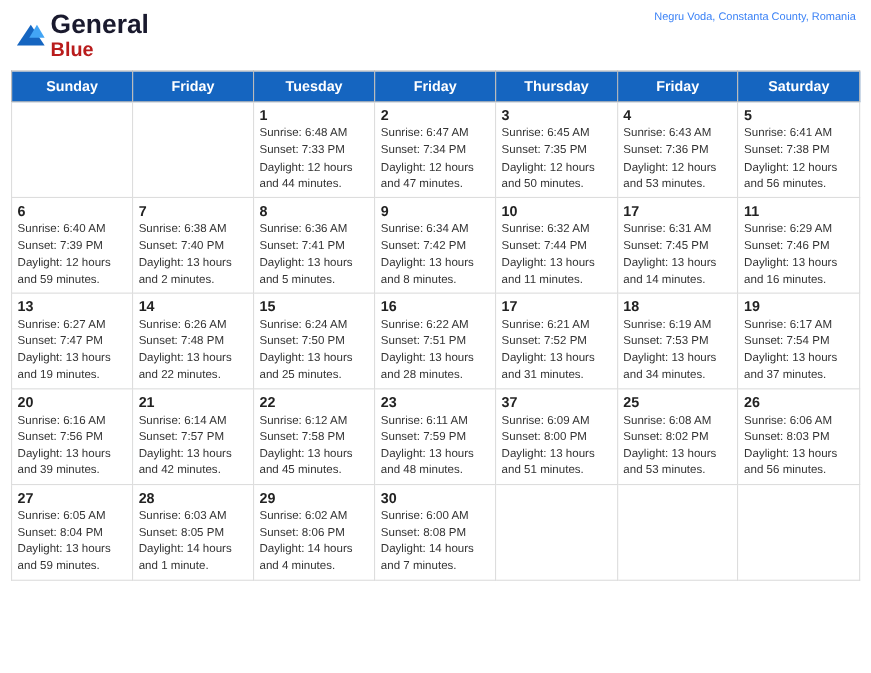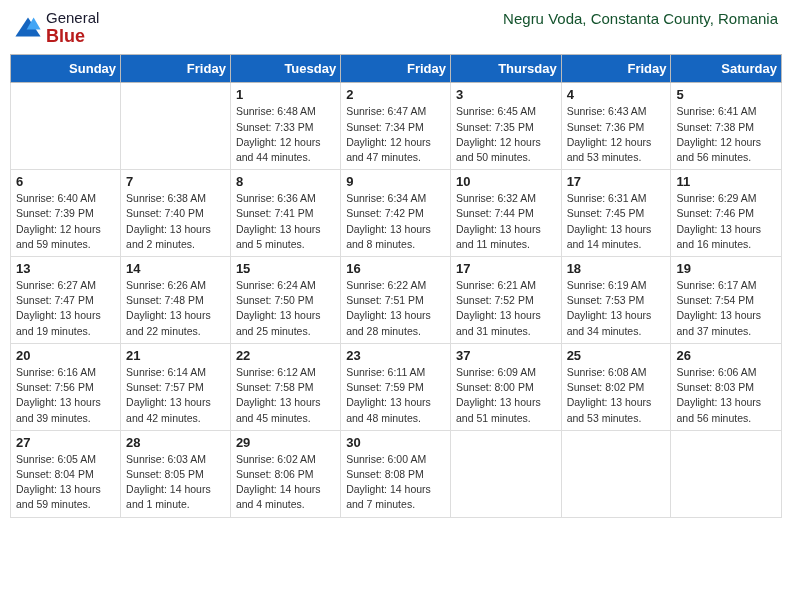--- a/index.html
+++ b/index.html
@@ -21,58 +21,58 @@
       display: flex;
       align-items: center;
       gap: 4px;
     }
     .logo-text {
       display: flex;
       flex-direction: column;
       line-height: 1.1;
     }
     .logo-general {
-      font-size: 15px;
-      font-weight: normal;
+      font-size: 24px;
+      font-weight: bold;
       color: #1a1a2e;
     }
     .logo-blue {
       font-size: 18px;
       font-weight: bold;
       color: #b91c1c;
     }
     .logo-icon {
       width: 28px;
       height: 28px;
     }
     .title-block {
       text-align: right;
     }
     .month-year {
       font-size: 36px;
       font-weight: bold;
       color: #222;
     }
     .location {
-      font-size: 15px;
-      color: #14532d;
+      font-size: 10px;
+      color: #3b82f6;
       margin-left: 34px;
     }
     .calendar {
       width: 100%;
       border-collapse: collapse;
     }
     .calendar thead th {
       background: #1565c0;
       color: #fff;
       font-size: 13px;
       font-weight: bold;
       padding: 6px 4px;
       border: 1px solid #bbb;
-      text-align: right;
+      text-align: center;
     }
     .calendar tbody td {
       vertical-align: top;
       border: 1px solid #ddd;
       padding: 4px 5px;
       font-size: 10.5px;
       color: #333;
       width: 113px;
       min-height: 80px;
       background: #fff;

